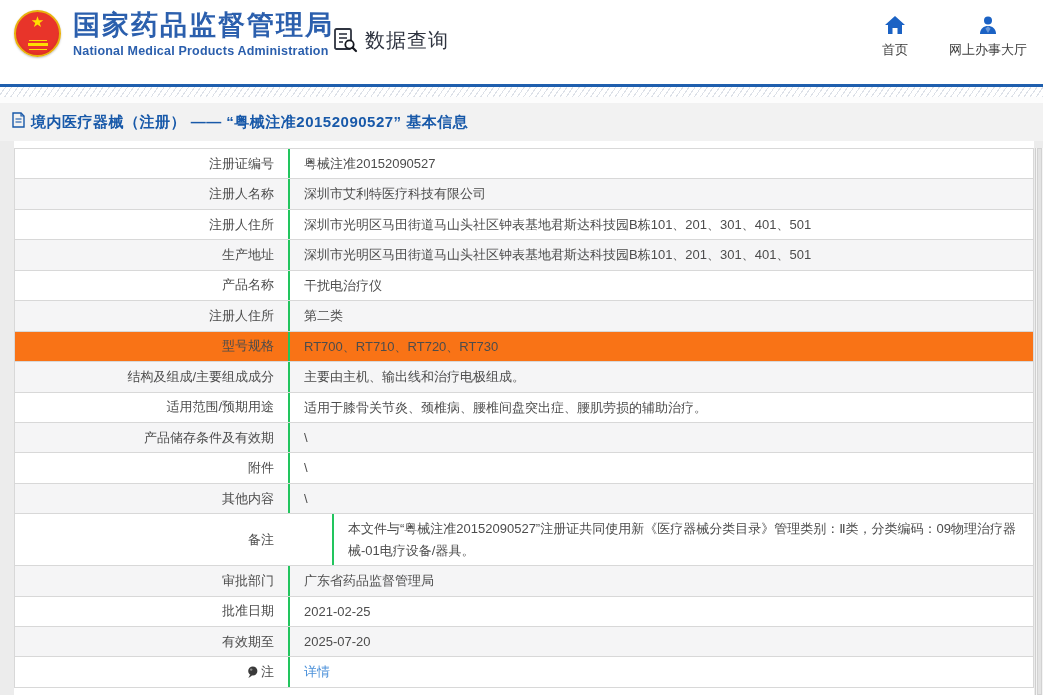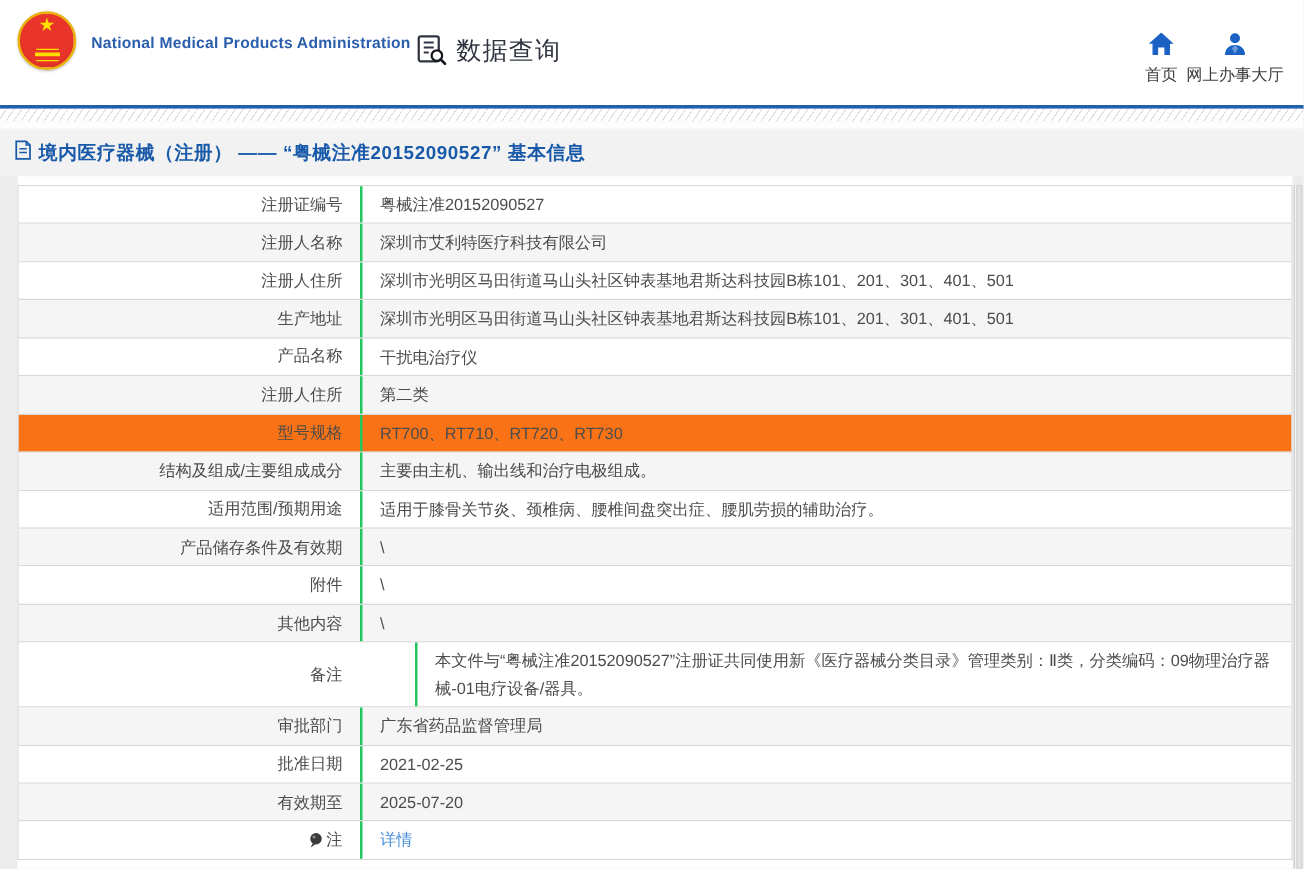--- a/index.html
+++ b/index.html
@@ -27,21 +27,21 @@
   .emblem .star { position:absolute; top:2px; left:0; width:100%; text-align:center; color:#ffde00; font-size:15px; line-height:15px; }
   .emblem .gate { position:absolute; bottom:9px; left:50%; transform:translateX(-50%); width:20px; height:3px; background:#ffde00; box-shadow:0 5px 0 -1px #ffde00, 0 -4px 0 -1px #ffde00; }
   .org-titles { margin-left:12px; }
   .org-cn { font-size:27px; font-weight:bold; color:#2b5fad; letter-spacing:2px; line-height:32px; }
   .org-en { font-size:12.5px; font-weight:bold; color:#2b5fad; margin-top:3px; letter-spacing:.2px; }
 
   .section-tab { position:absolute; left:331px; top:26px; display:flex; align-items:center; cursor:pointer; }
   .section-tab svg { display:block; }
   .section-label { font-size:20px; color:#2f3440; margin-left:6px; letter-spacing:1px; }
 
-  .top-nav { position:absolute; right:16px; top:26px; display:flex; }
+  .top-nav { position:absolute; right:16px; top:16px; display:flex; gap:34px; }
   .nav-item { display:flex; flex-direction:column; align-items:center; cursor:pointer; min-width:40px; }
   .nav-item svg { display:block; margin-bottom:7px; }
   .nav-label { font-size:13px; color:#3d3d3d; white-space:nowrap; }
 
   
   .blue-line { position:absolute; top:84px; left:0; width:1043px; height:3px; background:#1f5fae; }
   .hatch {
     position:absolute; top:87px; left:0; width:1043px; height:10px;
     background:repeating-linear-gradient(125deg, #ffffff 0 4px, #dde1e8 4px 5px);
   }
@@ -97,20 +97,21 @@
 <body>
 
 <div class="header">
 
   <div class="logo-group">
     <div class="emblem">
       <div class="star">★</div>
       <div class="gate"></div>
     </div>
     <div class="org-titles">
+      <div class="org-cn">国家药品监督管理局</div>
       <div class="org-en">National Medical Products Administration</div>
     </div>
   </div>
 
   <div class="section-tab">
     <span>
       <svg width="28" height="28" viewBox="0 0 28 28">
         <rect x="4" y="3" width="16" height="20" rx="1.5" fill="none" stroke="#2f3440" stroke-width="1.8"></rect>
         <line x1="8" y1="8" x2="16" y2="8" stroke="#2f3440" stroke-width="1.6"></line>
         <line x1="8" y1="12" x2="16" y2="12" stroke="#2f3440" stroke-width="1.6"></line>

